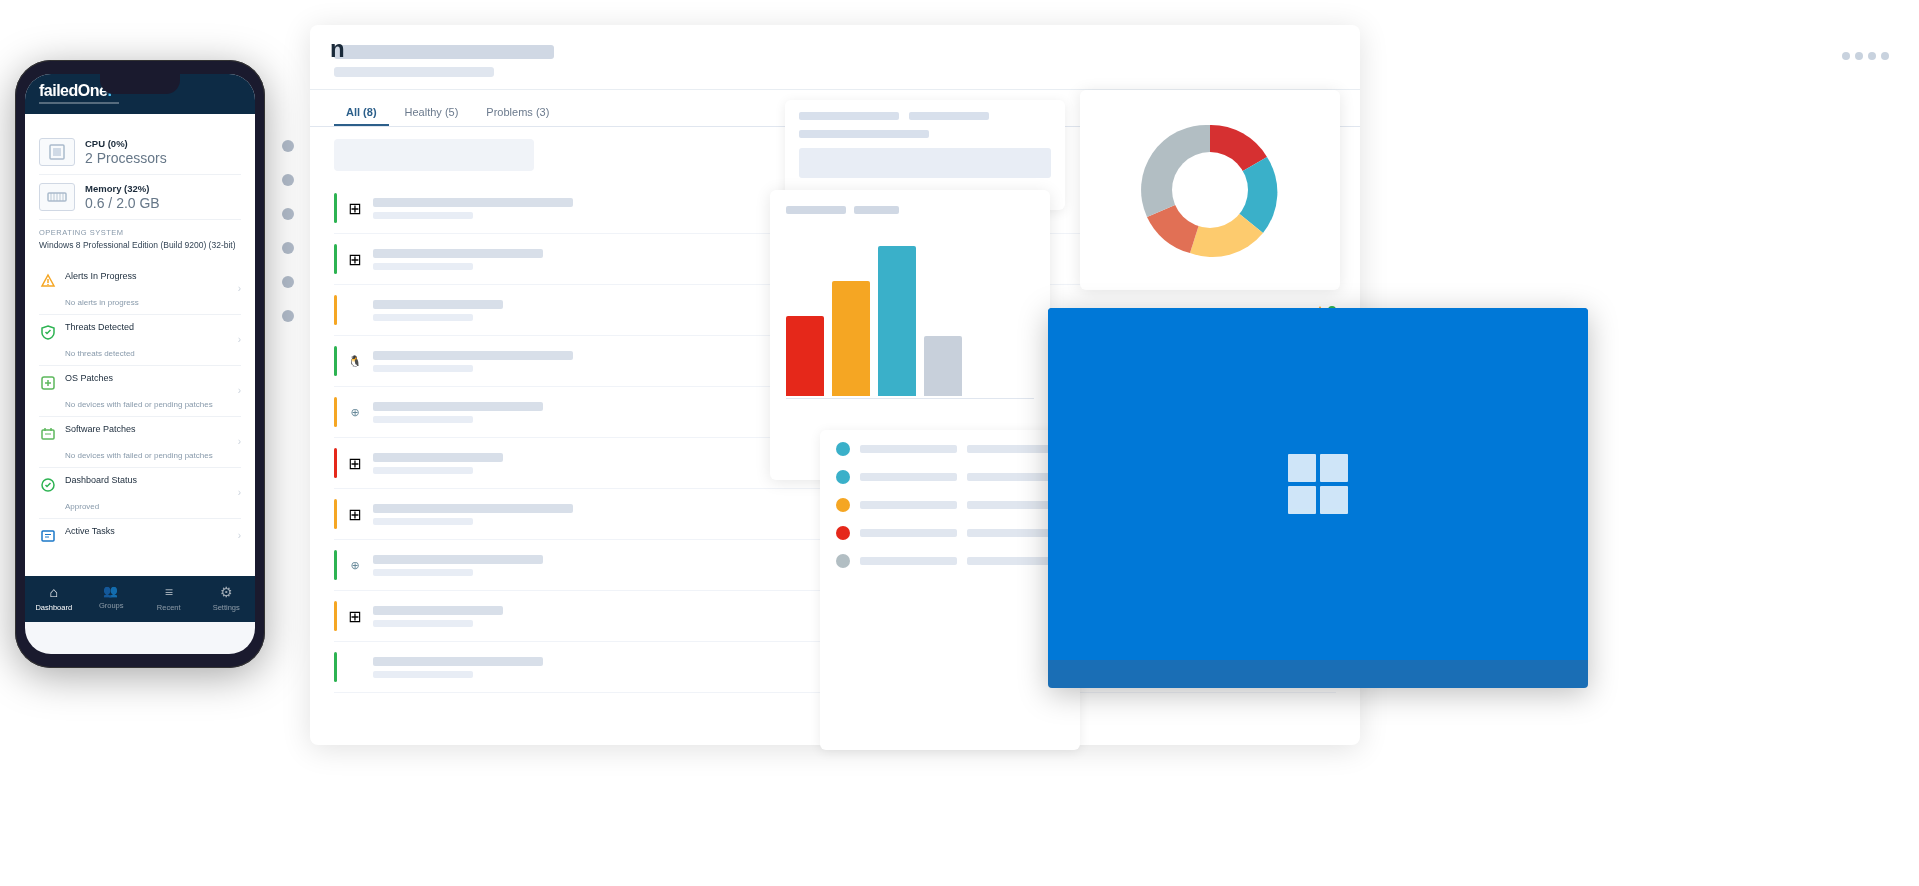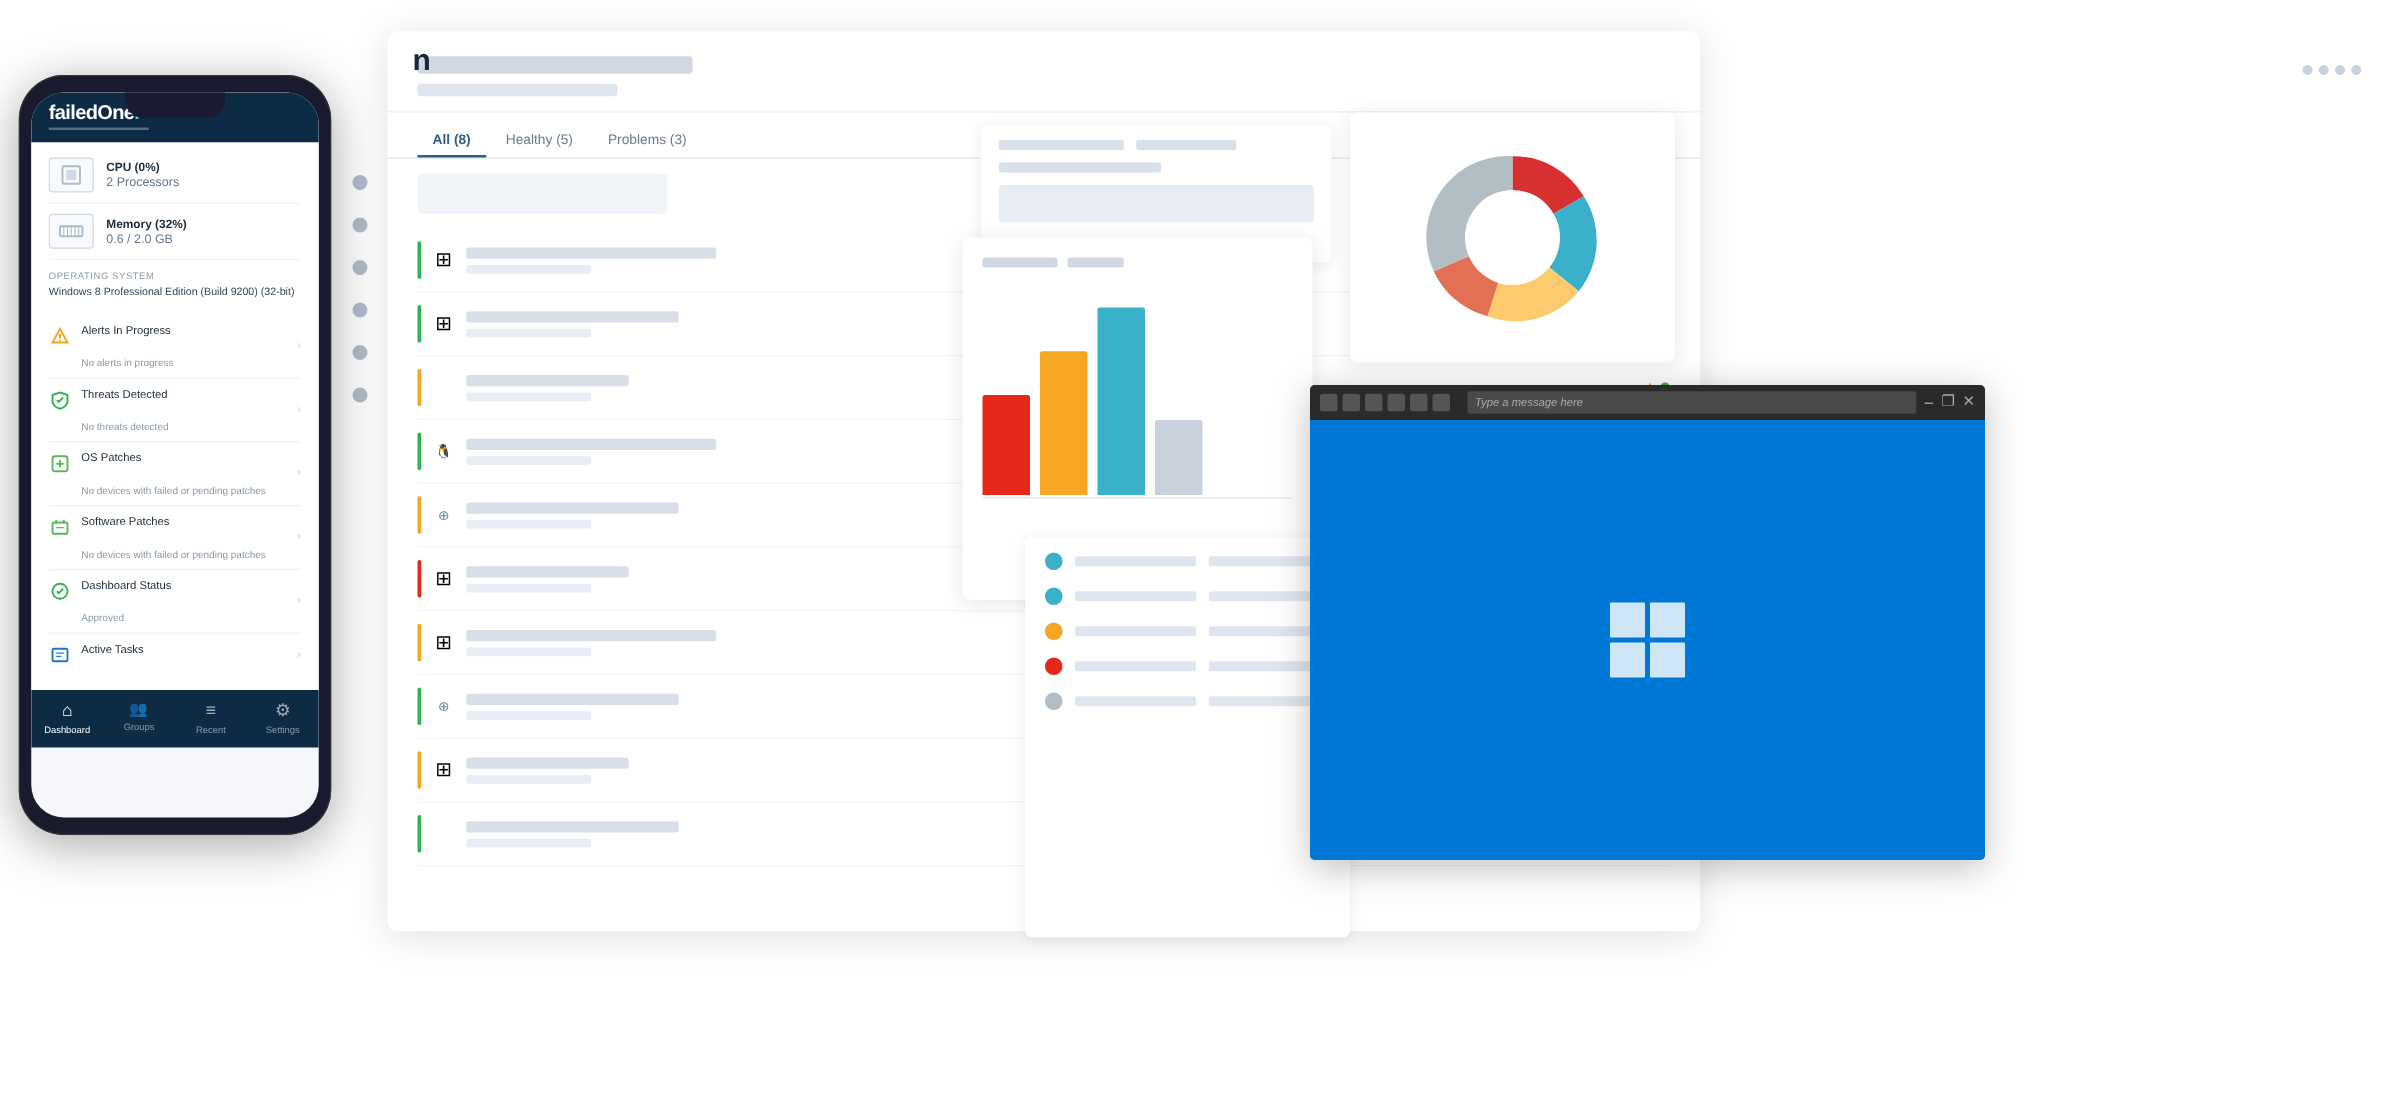--- a/index.html
+++ b/index.html
@@ -444,21 +444,21 @@
 
     .phone-underline {
       height: 2px;
       background: rgba(255,255,255,0.3);
       margin: 2px 0 0;
       width: 80px;
     }
 
     .phone-content {
       background: #fff;
-      padding: 12px 14px;
+      padding: 24px 14px;
     }
 
     .phone-metric-row {
       display: flex;
       align-items: center;
       gap: 10px;
       margin-bottom: 8px;
     }
 
     .phone-metric-icon {
@@ -477,21 +477,21 @@
 
     .phone-metric-info {}
 
     .phone-metric-label {
       font-size: 9.5px;
       font-weight: 600;
       color: #1a2a3a;
     }
 
     .phone-metric-value {
-      font-size: 10px;
+      font-size: 14px;
       color: #667788;
       margin-top: 1px;
     }
 
     .phone-divider {
       height: 1px;
       background: #eef1f5;
       margin: 4px 0 8px;
     }
 
@@ -877,37 +877,20 @@
       <div class="lp-bar narrow" style="width:45px;"></div>
     </div>
     <div class="list-panel-row">
       <div class="lp-dot" style="background:#b2bec3;"></div>
       <div class="lp-bar"></div>
       <div class="lp-bar narrow" style="width:60px;"></div>
     </div>
   </div>
 
   <div class="windows-panel">
-    <div class="win-titlebar">
-      <div class="win-title-icons">
-
-        <div class="win-title-icon" style="background:#555;border-radius:2px;width:14px;height:14px;"></div>
-        <div class="win-title-icon" style="background:#555;border-radius:2px;width:14px;height:14px;"></div>
-        <div class="win-title-icon" style="background:#555;border-radius:2px;width:14px;height:14px;"></div>
-        <div class="win-title-icon" style="background:#555;border-radius:2px;width:14px;height:14px;"></div>
-        <div class="win-title-icon" style="background:#555;border-radius:2px;width:14px;height:14px;"></div>
-        <div class="win-title-icon" style="background:#555;border-radius:2px;width:14px;height:14px;"></div>
-      </div>
-      <div class="win-type-area">Type a message here</div>
-      <div style="margin-left:auto;display:flex;gap:6px;">
-        <span style="color:#aaa;font-size:14px;">−</span>
-        <span style="color:#aaa;font-size:12px;">❐</span>
-        <span style="color:#aaa;font-size:12px;">✕</span>
-      </div>
-    </div>
     <div class="win-desktop" style="height:calc(100% - 28px);">
       <div class="win-logo">
         <div class="win-logo-grid">
           <div class="win-logo-cell"></div>
           <div class="win-logo-cell"></div>
           <div class="win-logo-cell"></div>
           <div class="win-logo-cell"></div>
         </div>
       </div>
     </div>

